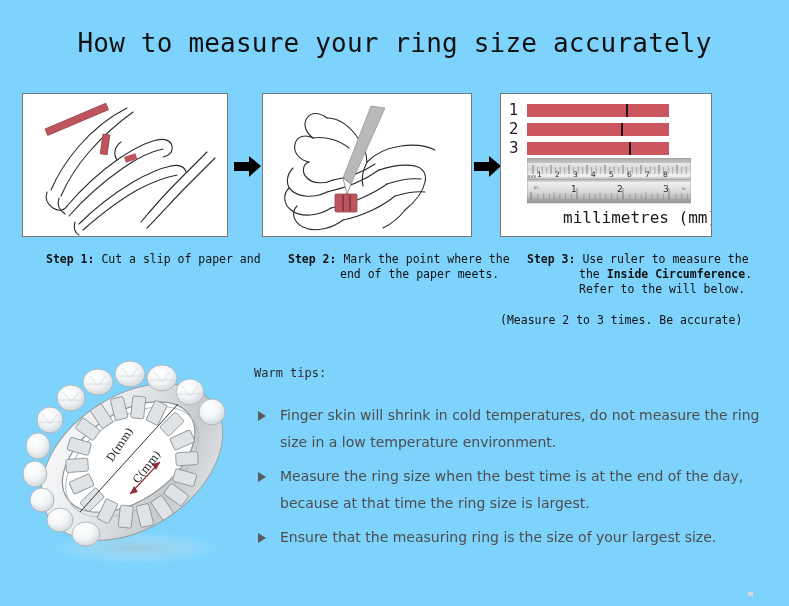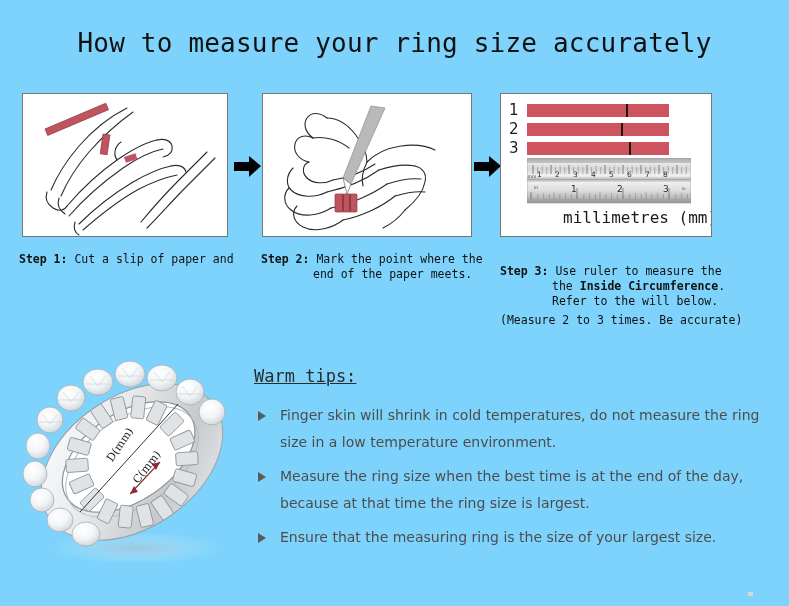--- a/index.html
+++ b/index.html
@@ -72,27 +72,28 @@
   #arrow-2 { left: 474px; }
 
   
   .caption {
     position: absolute;
     font-family: "DejaVu Sans Mono", monospace;
     font-size: 11.5px;
     line-height: 15px;
     color: #111111;
     white-space: pre;
+    margin-left: 27px;
   }
   .caption .lead { font-weight: bold; }
   .caption .em { font-weight: bold; }
   .caption .indent { display: block; padding-left: 52px; }
   #caption-1 { left: 19px;  top: 252px; }
   #caption-2 { left: 261px; top: 252px; }
-  #caption-3 { left: 500px; top: 264px; }
+  #caption-3 { left: 500px; top: 252px; }
 
   .note {
     position: absolute;
     font-family: "DejaVu Sans Mono", monospace;
     font-size: 11.5px;
     color: #111111;
     white-space: nowrap;
   }
   #note-1 { left: 22px;  top: 313px; }
   #note-3 { left: 500px; top: 313px; }
@@ -131,24 +132,23 @@
     color: #1a1a1a;
     white-space: nowrap;
   }
 
   
   .tips-heading {
     position: absolute;
     left: 254px;
     top: 366px;
     font-family: "DejaVu Sans Mono", monospace;
-    font-size: 17px;
+    font-size: 12px;
     color: #2b2b2b;
     white-space: nowrap;
-    text-decoration: underline;
   }
   .tips-list {
     position: absolute;
     left: 256px;
     top: 402px;
     width: 520px;
   }
   .tip {
     position: relative;
     padding-left: 24px;

